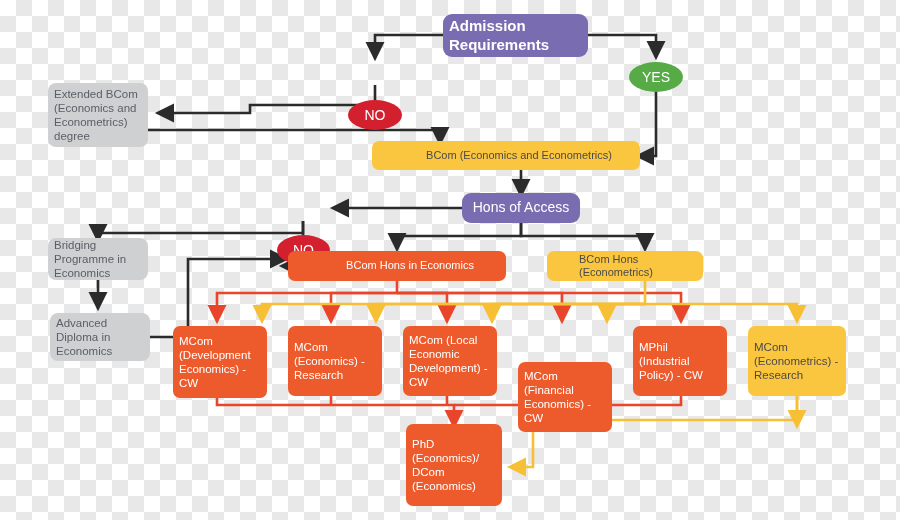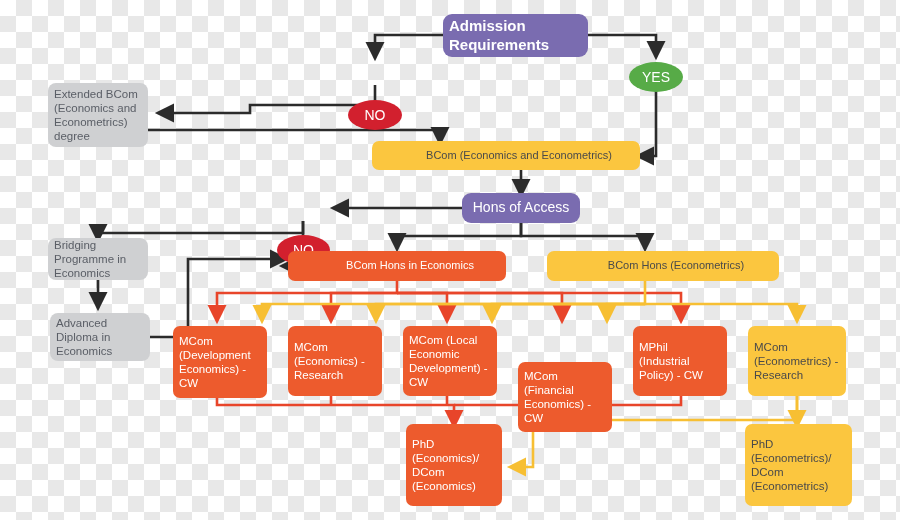--- a/index.html
+++ b/index.html
@@ -152,21 +152,21 @@
   </div>
 
   <div class="node grey" style="left:48px;top:238px;width:100px;height:42px;">
     <span>Bridging Programme in Economics</span>
   </div>
 
   <div class="node orange t2" style="left:288px;top:251px;width:218px;height:30px;">
     <span>BCom Hons in Economics</span>
   </div>
 
-  <div class="node yellow t2" style="left:547px;top:251px;width:232px;height:30px;">
+  <div class="node yellow t2" style="left:547px;top:251px;width:156px;height:30px;">
     <span>BCom Hons (Econometrics)</span>
   </div>
 
   <div class="node orange small" style="left:173px;top:326px;width:94px;height:72px;">
     <span>MCom (Development Economics) - CW</span>
   </div>
 
   <div class="node orange small" style="left:288px;top:326px;width:94px;height:70px;">
     <span>MCom (Economics) - Research</span>
   </div>
@@ -184,17 +184,14 @@
   </div>
 
   <div class="node yellow small" style="left:748px;top:326px;width:98px;height:70px;">
     <span>MCom (Econometrics) - Research</span>
   </div>
 
   <div class="node orange small" style="left:406px;top:424px;width:96px;height:82px;">
     <span>PhD (Economics)/ DCom (Economics)</span>
   </div>
 
-  <div class="node yellow small" style="left:745px;top:424px;width:107px;height:82px;">
-    <span>PhD (Econometrics)/ DCom (Econometrics)</span>
-  </div>
 
 </div>
 
 </body></html>

